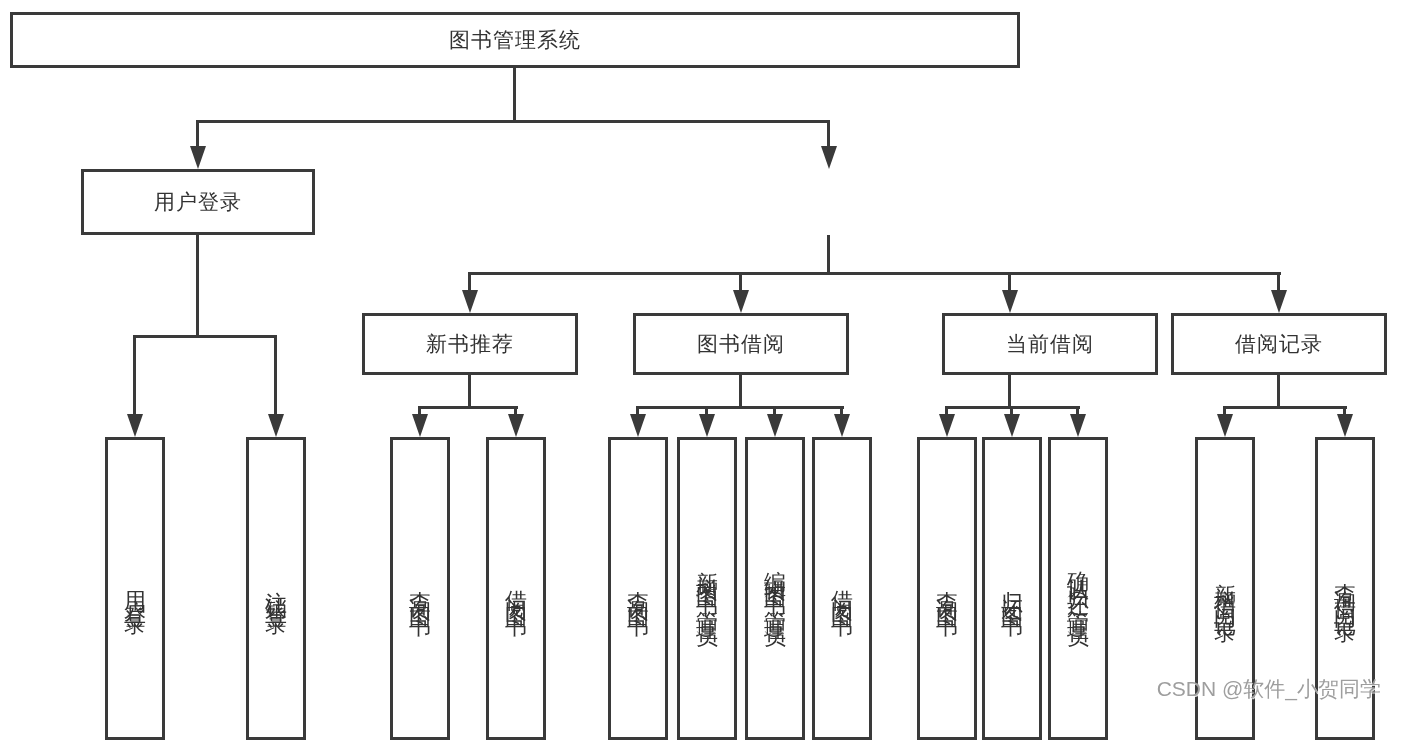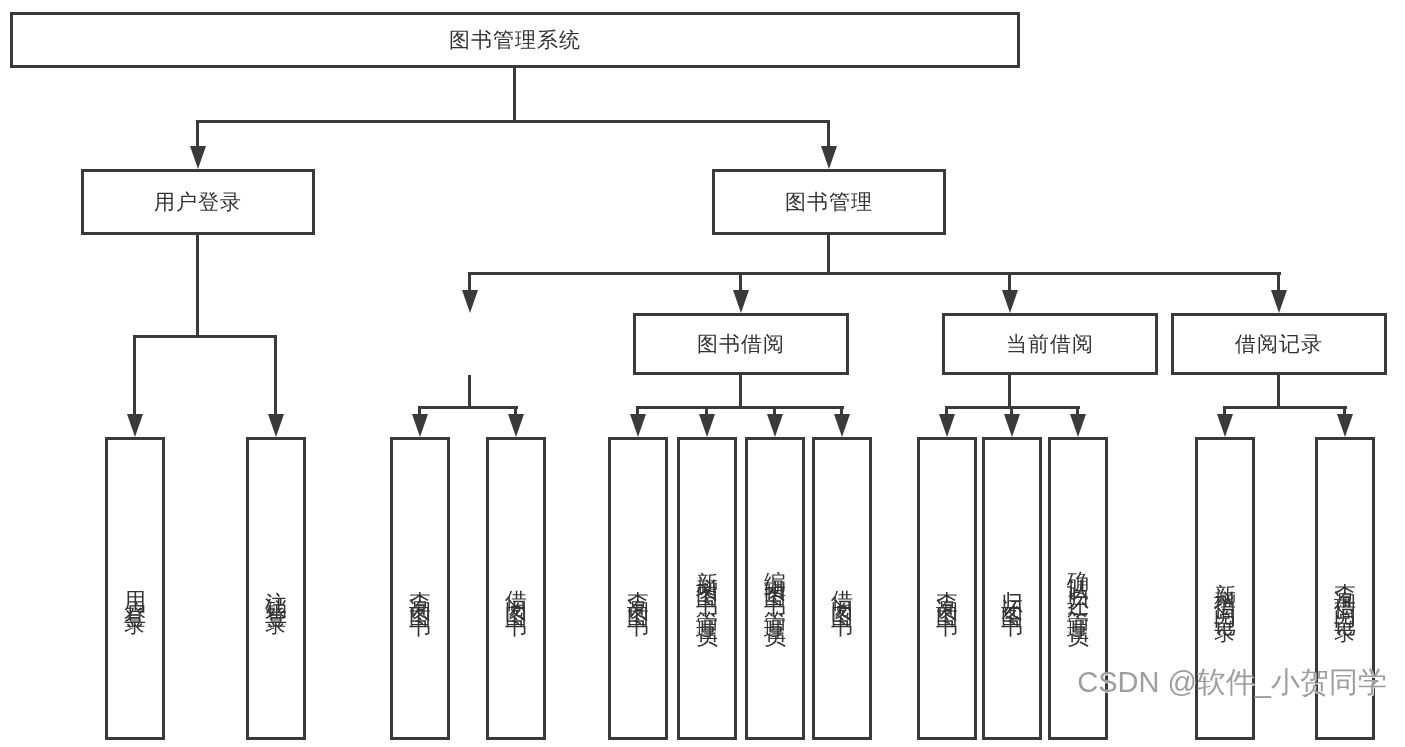--- a/index.html
+++ b/index.html
@@ -39,44 +39,44 @@
   .vline{position:absolute;width:3px;background:var(--line);}
   .hline{position:absolute;height:3px;background:var(--line);}
   .arrow{
     position:absolute;width:0;height:0;
     border-left:8px solid transparent;
     border-right:8px solid transparent;
     border-top:23px solid var(--line);
   }
   .watermark{
     position:absolute;
-    right:18px;bottom:3px;
-    font-size:29px;
+    right:24px;bottom:3px;
+    font-size:21px;
     color:var(--watermark);
     text-shadow:1px 1px 0 rgba(255,255,255,.8);
     white-space:nowrap;
     z-index:5;
   }
 </style>
 </head>
 <body>
 
 <div class="canvas">
 
   <div class="node" style="left:10px;top:12px;width:1010px;height:56px;">
     <span class="node-label">图书管理系统</span>
   </div>
 
   <div class="node" style="left:81px;top:169px;width:234px;height:66px;">
     <span class="node-label">用户登录</span>
   </div>
-  <div class="node" style="left:712px;top:169px;width:234px;height:66px;">
-    <span class="node-label">图书管理</span>
-  </div>
-
+
+  <div class="node" style="left:362px;top:313px;width:216px;height:62px;">
+    <span class="node-label">新书推荐</span>
+  </div>
   <div class="node" style="left:633px;top:313px;width:216px;height:62px;align-items:center;">
     <span class="node-label">图书借阅</span>
   </div>
   <div class="node" style="left:902px;top:313px;width:216px;height:62px;margin-left:40px;">
     <span class="node-label">当前借阅</span>
   </div>
   <div class="node" style="left:1171px;top:313px;width:216px;height:62px;">
     <span class="node-label">借阅记录</span>
   </div>
 

